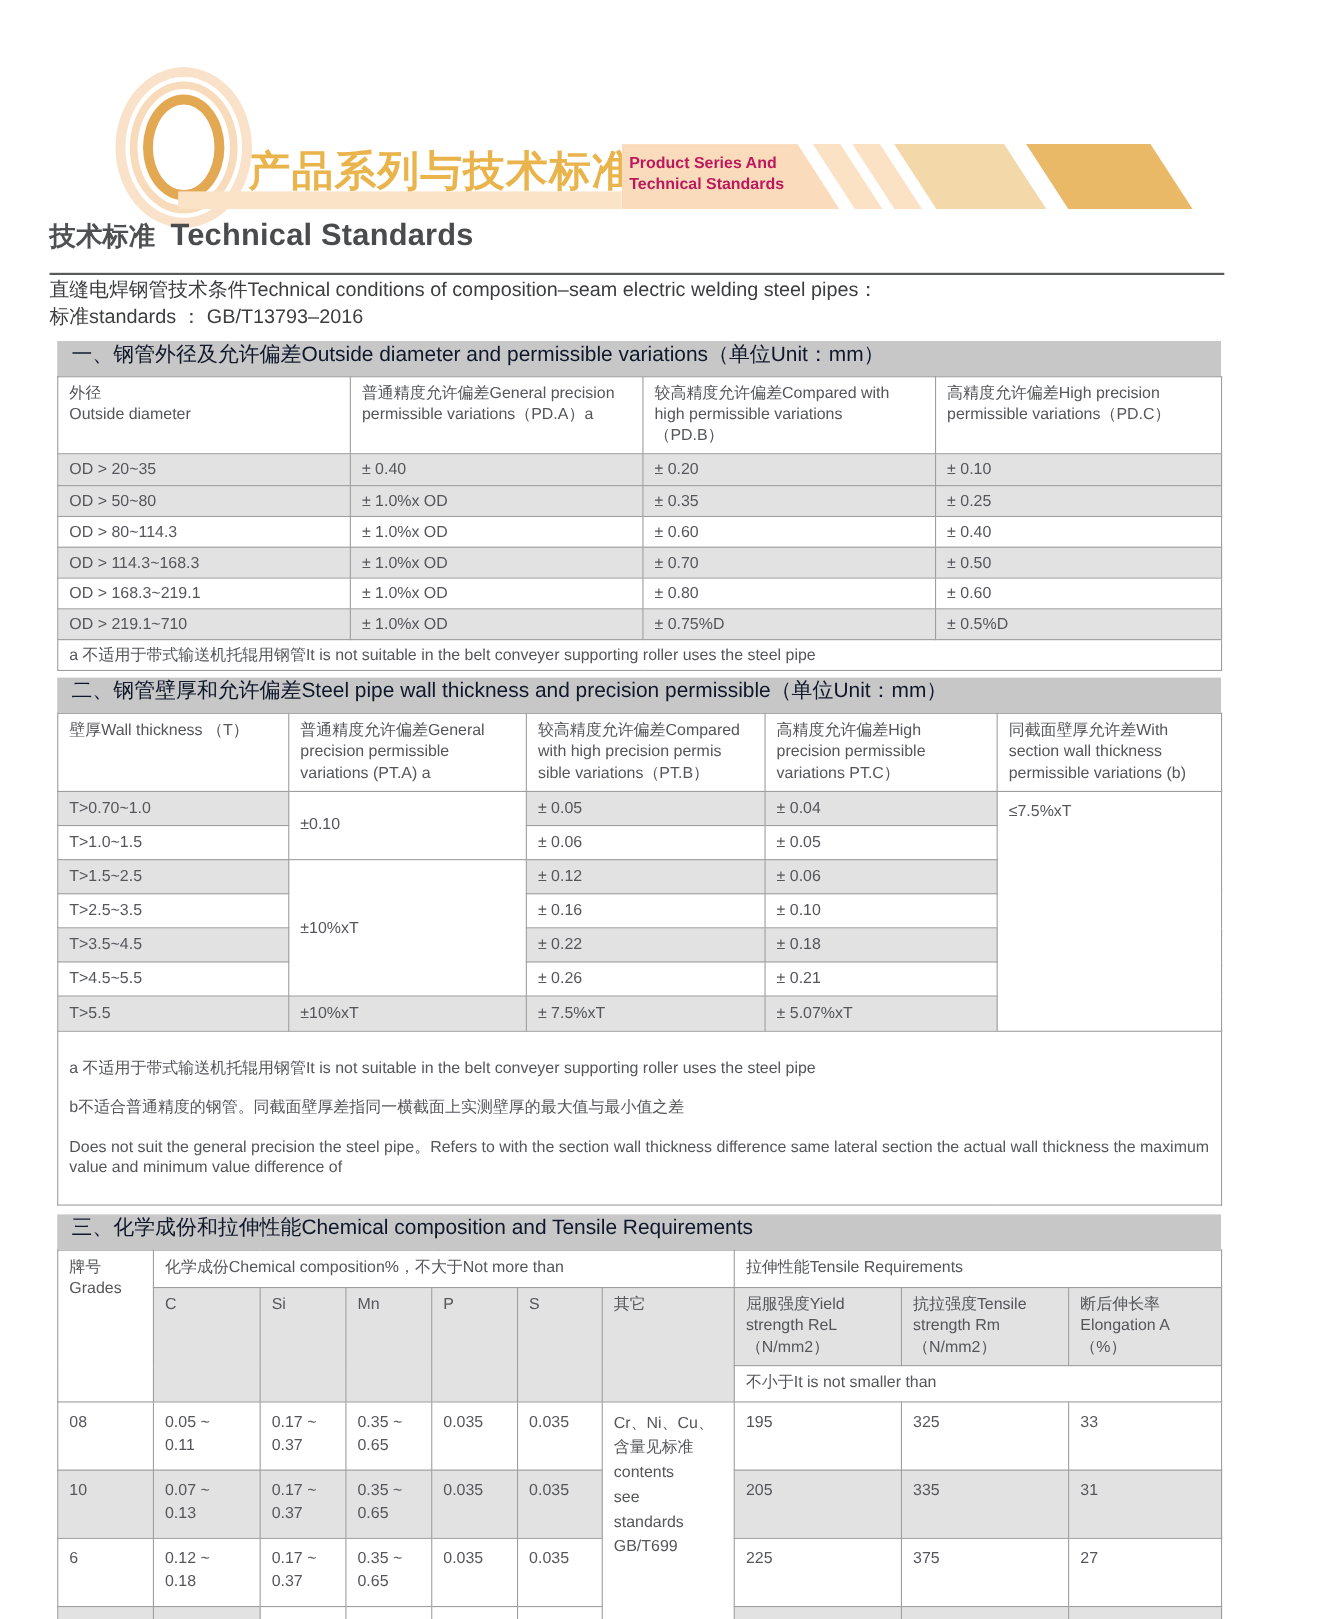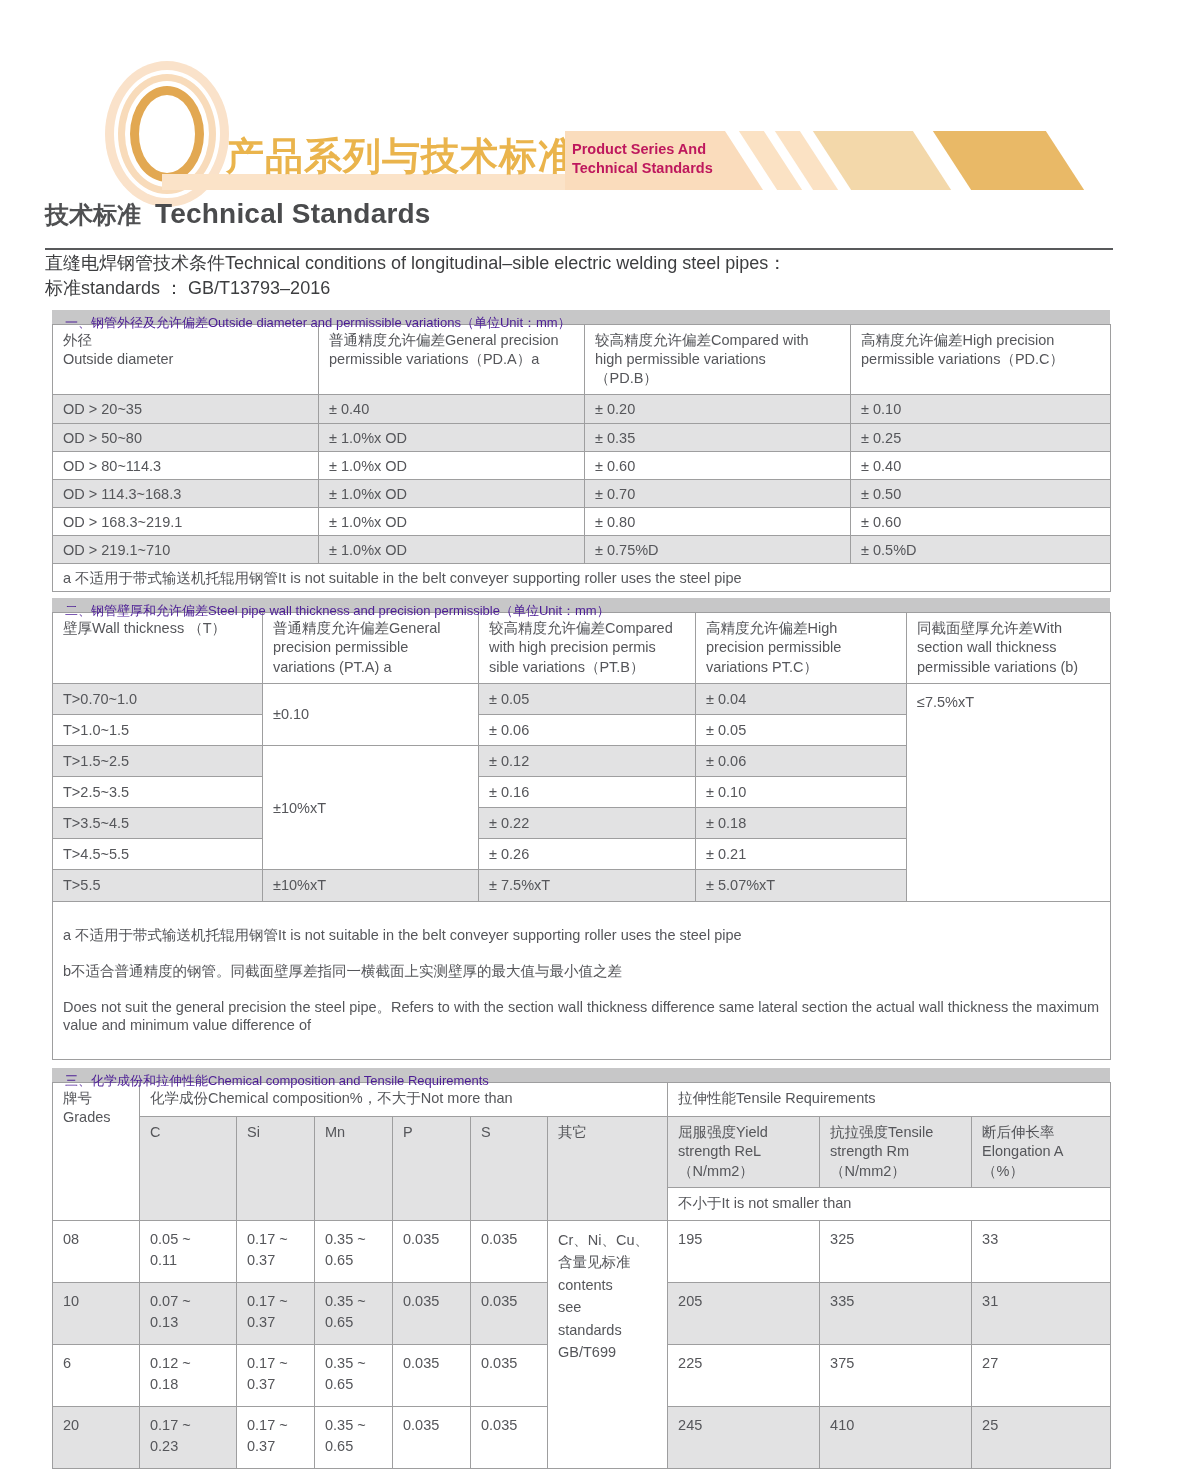--- a/index.html
+++ b/index.html
@@ -41,22 +41,22 @@
   .t-en{font-size:28px;font-weight:bold;color:#4A4B4D;letter-spacing:0.2px;}
   .rule{position:absolute;left:45px;top:240px;width:1068px;height:0;border:none;border-top:2px solid #58595B;}
 
   .intro{position:absolute;left:45px;font-size:18px;line-height:1.3;color:#3C3D3F;margin:0;}
   .intro.l1{top:252px;}
   .intro.l2{top:277px;}
 
   
   .content{position:absolute;left:52px;top:310px;width:1058px;}
   .bar{
-    height:14px;line-height:26px;background:#C7C7C8;color:#4c1d95;
-    font-size:13px;padding-left:13px;box-sizing:border-box;
+    height:32px;line-height:26px;background:#C7C7C8;color:#0f172a;
+    font-size:19px;padding-left:13px;box-sizing:border-box;
   }
   table.tbl{
     width:1058px;border-collapse:collapse;table-layout:fixed;
     font-size:14.5px;color:#55565a;
   }
   table.tbl th,table.tbl td{
     border:1px solid #9E9E9F;white-space:pre-line;
     text-align:left;font-weight:normal;box-sizing:border-box;
   }
   table.tbl{border:1px solid #868788;}
@@ -98,21 +98,21 @@
   <div class="stripe s3"></div>
   <div class="stripe s4"></div>
 </div>
 
 <div class="title-row">
   <span class="t-cn">技术标准</span>
   <span class="t-en">Technical Standards</span>
 </div>
 <hr class="rule">
 
-<p class="intro l1">直缝电焊钢管技术条件Technical conditions of longitudinal–sible electric welding steel pipes：</p>
+<p class="intro l1">直缝电焊钢管技术条件Technical conditions of composition–seam electric welding steel pipes：</p>
 <p class="intro l2">标准standards ： GB/T13793–2016</p>
 
 <div class="content">
 
   <div class="bar">一、钢管外径及允许偏差Outside diameter and permissible  variations（单位Unit：mm）</div>
   <table class="tbl t1">
     <colgroup>
         <col style="width:266px">
         <col style="width:266px">
         <col style="width:266px">

